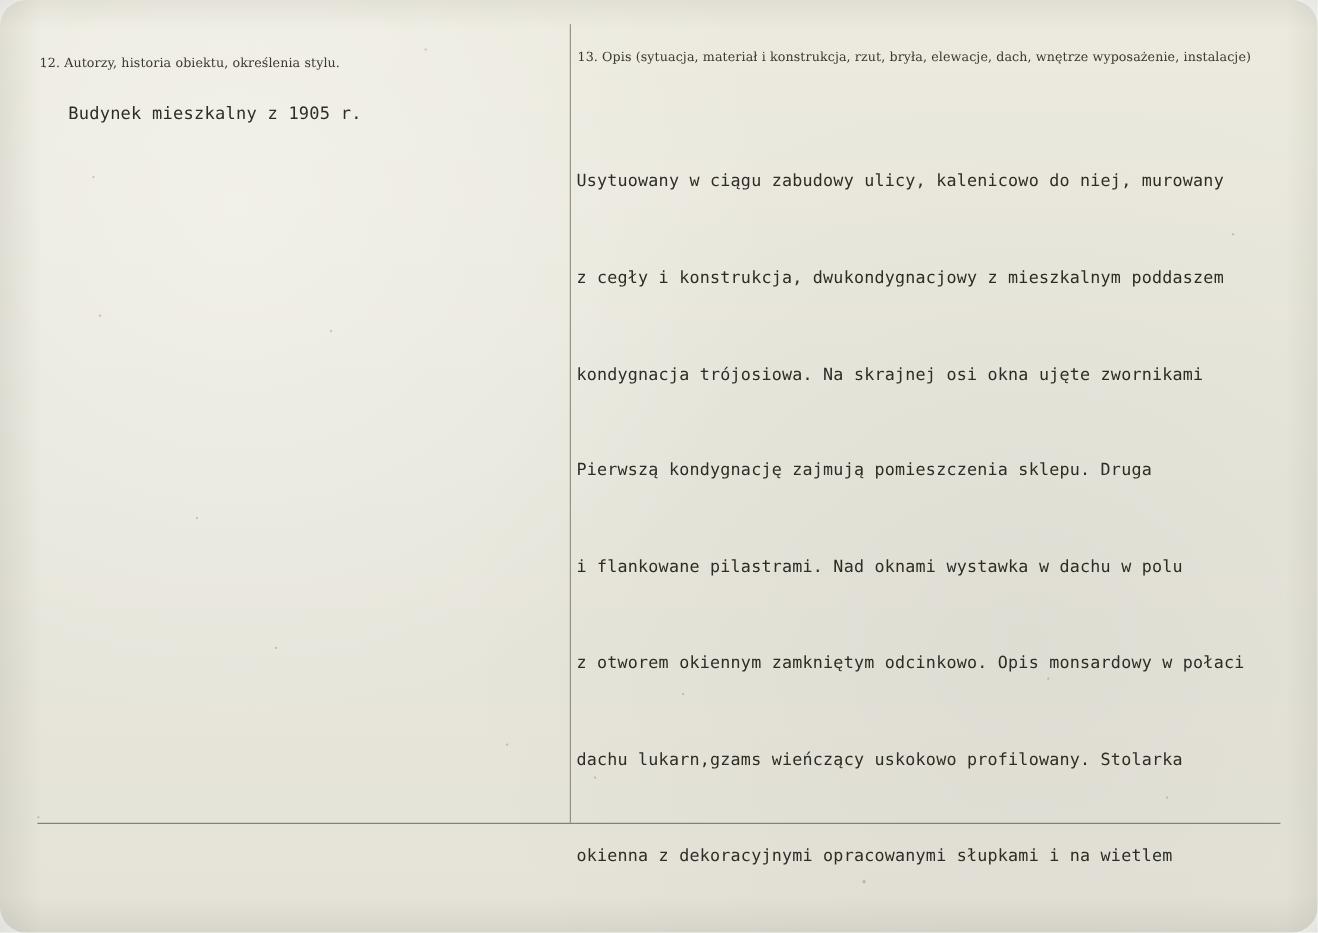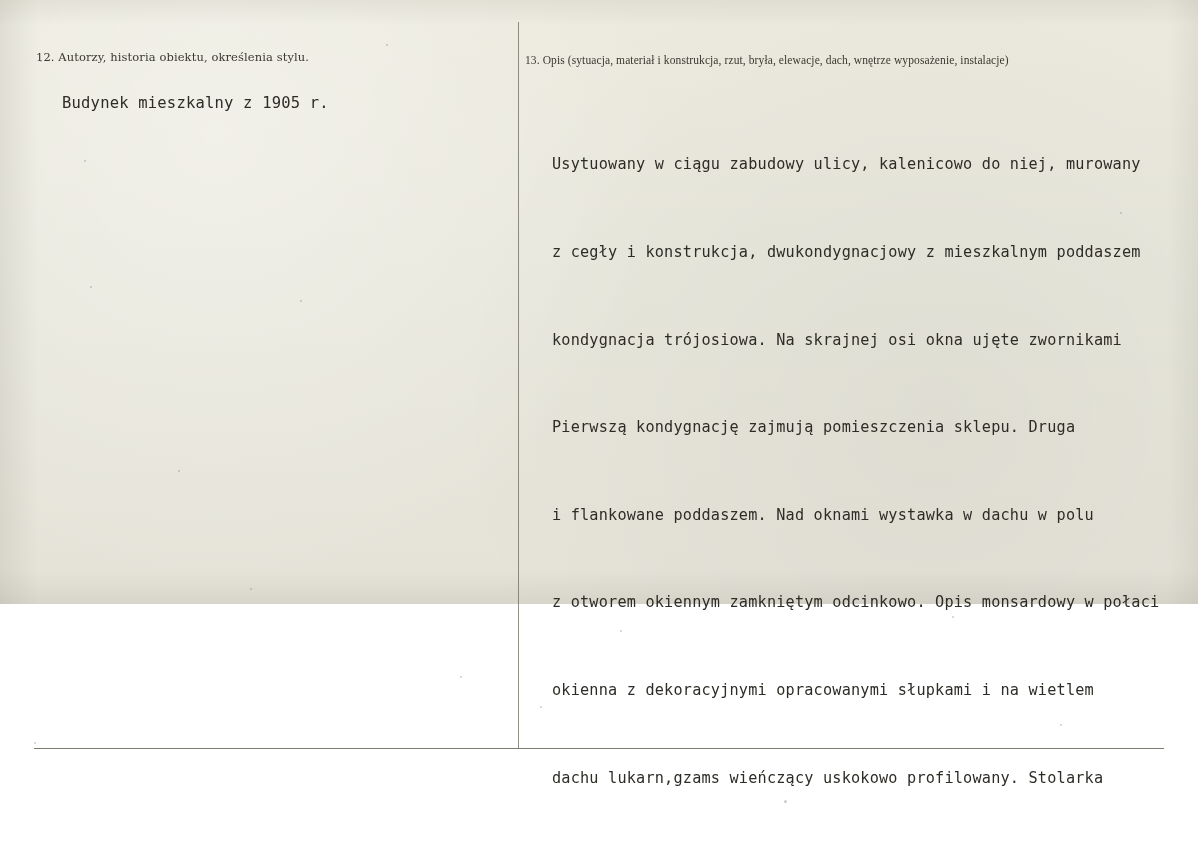--- a/index.html
+++ b/index.html
@@ -10,26 +10,27 @@
   body {
     width: 1198px;
     height: 848px;
     font-family: "Liberation Sans", sans-serif;
     overflow: hidden;
   }
 
   #sheet {
     position: relative;
     width: 1198px;
-    height: 604px;
+    height: 848px;
     background: #e9e8de;
     background-image:
       radial-gradient(circle at 18% 22%, rgba(255,255,255,0.35) 0%, rgba(255,255,255,0) 42%),
       radial-gradient(circle at 78% 68%, rgba(0,0,0,0.035) 0%, rgba(0,0,0,0) 48%),
       linear-gradient(180deg, #eceade 0%, #e8e7dc 45%, #e5e3d8 100%);
+    border-radius: 24px;
   }
 
   
   .speck {
     position: absolute;
     background: rgba(90, 88, 75, 0.30);
     border-radius: 50%;
   }
 
   
@@ -56,21 +57,21 @@
 
   .col-header {
     position: absolute;
     font-family: "DejaVu Serif", serif;
     font-size: 11.5px;
     color: #3a382f;
     letter-spacing: .1px;
     white-space: nowrap;
   }
   #header-left { left: 36px; top: 50px; }
-  #header-right { left: 525px; top: 54px; font-family: Liberation Serif, serif; }
+  #header-right { left: 525px; top: 44px; }
 
   .typed {
     font-family: "DejaVu Sans Mono", monospace;
     color: #2e2c26;
     letter-spacing: .2px;
   }
 
   #left-entry {
     position: absolute;
     left: 62px;
@@ -82,21 +83,21 @@
 
   #desc-body {
     position: absolute;
     left: 524px;
     top: 92px;
     width: 660px;
     font-size: 15.2px;
     line-height: 29.2px;
     white-space: pre;
   }
-  #desc-body .ln { display: block; margin-left: 28px; }
+  #desc-body .ln { display: block; }
 
   
   #vignette {
     position: absolute;
     inset: 0;
     pointer-events: none;
     background:
       linear-gradient(90deg, rgba(120,118,104,0.13) 0px, rgba(120,118,104,0) 38px),
       linear-gradient(270deg, rgba(120,118,104,0.10) 0px, rgba(120,118,104,0) 30px),
       linear-gradient(180deg, rgba(120,118,104,0.10) 0px, rgba(120,118,104,0) 26px),
@@ -133,22 +134,22 @@
 
   <div class="col-header" id="header-right">13. Opis (sytuacja, materiał i konstrukcja, rzut, bryła, elewacje, dach, wnętrze wyposażenie, instalacje)</div>
 
   <div class="typed" id="left-entry">Budynek mieszkalny z 1905 r.</div>
 
   <div class="typed" id="desc-body">
     <span class="ln">Usytuowany w ciągu zabudowy ulicy, kalenicowo do niej, murowany</span>
     <span class="ln">z cegły i konstrukcja, dwukondygnacjowy z mieszkalnym poddaszem</span>
     <span class="ln">kondygnacja trójosiowa. Na skrajnej osi okna ujęte zwornikami</span>
     <span class="ln">Pierwszą kondygnację zajmują pomieszczenia sklepu. Druga</span>
-    <span class="ln">i flankowane poddaszem. Nad oknami wystawka w dachu w polu</span>
+    <span class="ln">i flankowane pilastrami. Nad oknami wystawka w dachu w polu</span>
     <span class="ln">z otworem okiennym zamkniętym odcinkowo. Opis monsardowy w połaci</span>
+    <span class="ln">dachu lukarn,gzams wieńczący uskokowo profilowany. Stolarka</span>
     <span class="ln">okienna z dekoracyjnymi opracowanymi słupkami i na wietlem</span>
-    <span class="ln">dachu lukarn,gzams wieńczący uskokowo profilowany. Stolarka</span>
     
     
     
   </div>
 
 </div>
 
 </body></html>

